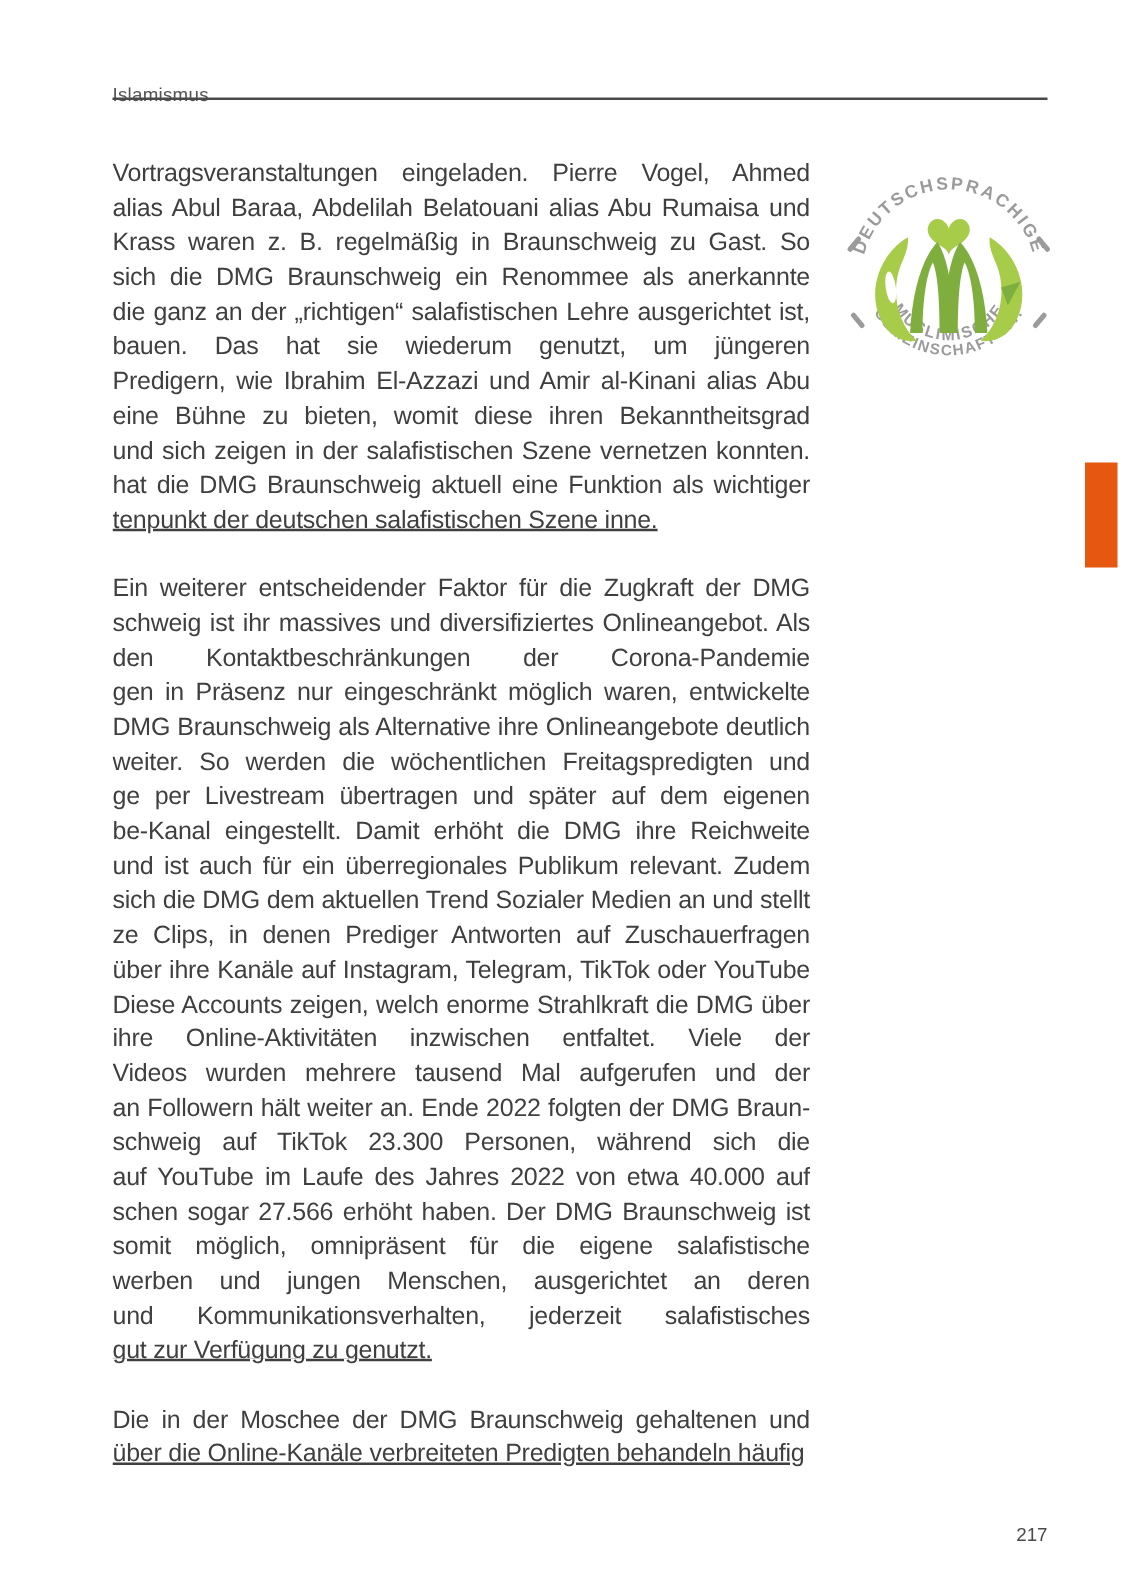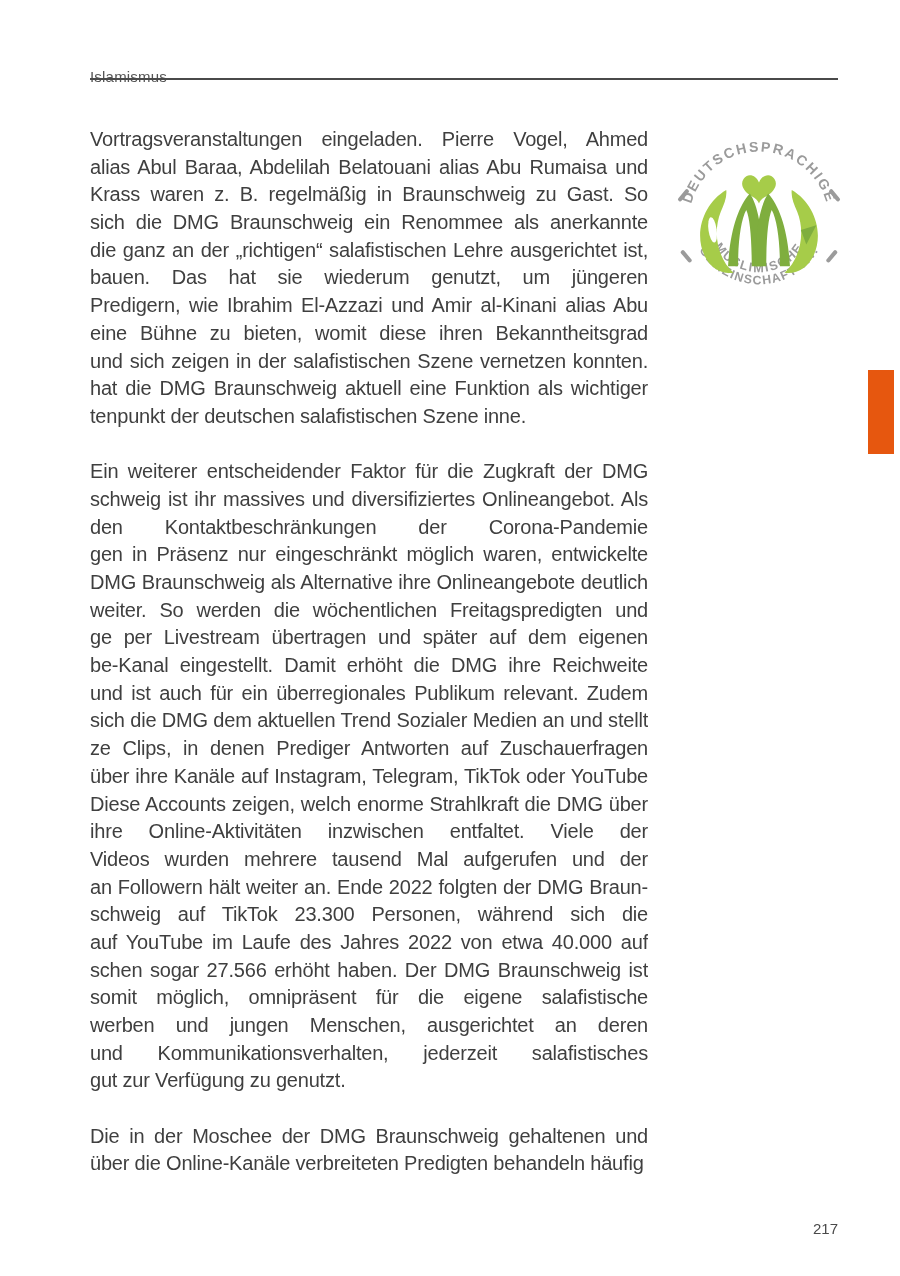--- a/index.html
+++ b/index.html
@@ -28,21 +28,21 @@
   .body-text{
     position:absolute;left:90px;top:126px;width:558px;
     font-size:20px;line-height:27.7px;letter-spacing:-0.2px;
     color:var(--body-text);
   }
   .para{margin:0 0 27.7px 0;}
   .line{
     text-align:justify;text-align-last:justify;
     height:27.7px;overflow:hidden;white-space:normal;
   }
-  .line.last{text-align-last:left;}
+  .line.last{text-align-last:left;text-decoration:underline;}
   .dmg-logo{position:absolute;left:668px;top:128px;width:182px;height:182px;}
   .ring-text{
     font-family:"Liberation Sans",sans-serif;font-weight:bold;
     fill:var(--logo-gray);
   }
   .ring-top{font-size:15.5px;letter-spacing:2.2px;}
   .ring-bot-outer{font-size:13.5px;letter-spacing:1.4px;}
   .ring-bot-inner{font-size:14px;letter-spacing:1.8px;}
   .section-tab{
     position:absolute;left:868px;top:370px;width:26px;height:84px;

